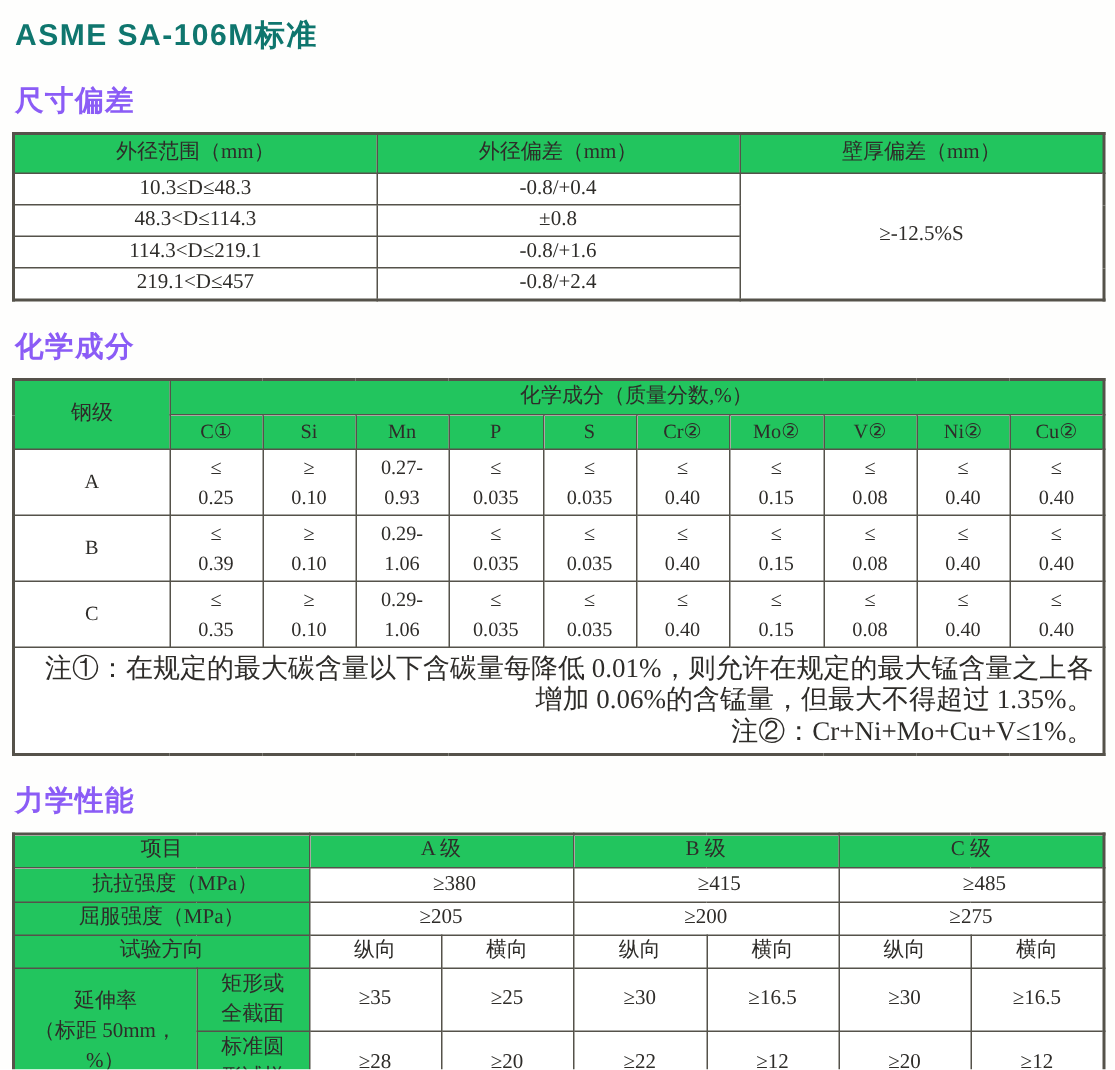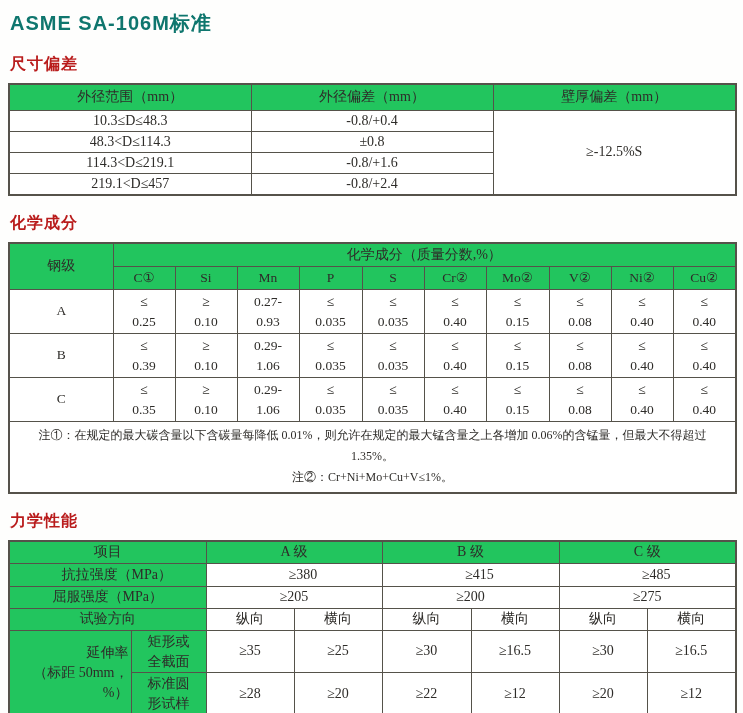--- a/index.html
+++ b/index.html
@@ -18,23 +18,23 @@
     font-family:"Liberation Sans","DejaVu Sans",sans-serif;
     font-weight:bold;
     font-size:20px;
     letter-spacing:1px;
     color:#0f766e;
   }
   .sec-heading{
     margin:17px 0 0 2px;
     font-family:"Liberation Sans","DejaVu Sans",sans-serif;
     font-weight:bold;
-    font-size:16px;
+    font-size:19px;
     letter-spacing:1px;
-    color:#b91c1c;
+    color:#8b5cf6;
   }
   table.tbl{
     border-collapse:collapse;
     table-layout:fixed;
     width:727px;
     margin-top:8px;
     border:2px solid #55524a;
   }
   .tbl th,.tbl td{
     border:1px solid #55524a;
@@ -50,35 +50,35 @@
   .tbl td{background:#ffffff;}
   
   .dim-tbl tr.hdr th{height:25px;}
   .dim-tbl tr.datarow td{height:20px;}
   
   .chem-tbl tr.hdr1 th{height:22px;}
   .chem-tbl tr.hdr2 th{height:22px;font-size:13.5px;}
   .chem-tbl tr.datarow td{height:43px;font-size:13.5px;}
   .chem-tbl td.grade-cell{font-size:14px;}
   .chem-tbl td.notes-cell{
-    text-align:center;
+    text-align:right;
     padding:3px 6px 4px 6px;
-    font-size:12px;
+    font-size:18px;
     line-height:21px;
   }
   .two-line div{line-height:20px;}
   
   .mech-tbl tr.hdr th{height:21px;}
   .mech-tbl tr.r-tensile td,.mech-tbl tr.r-tensile th{height:22px;padding-left:20px;}
   .mech-tbl tr.r-yield td,.mech-tbl tr.r-yield th{height:21px;margin-left:12px;}
   .mech-tbl tr.r-dir td,.mech-tbl tr.r-dir th{height:21px;}
   .mech-tbl tr.r-elong1 td,.mech-tbl tr.r-elong1 th{height:41px;}
   .mech-tbl tr.r-elong2 td,.mech-tbl tr.r-elong2 th{height:42px;}
   .mech-tbl th.sub-label div{line-height:20px;}
-  .mech-tbl th.elong-label div{line-height:20px;text-align:right;}
+  .mech-tbl th.elong-label div{line-height:20px;}
 </style>
 </head>
 <body>
 
 <div class="page">
 
   <h1 class="doc-title">ASME SA-106M标准</h1>
 
   <h2 class="sec-heading">尺寸偏差</h2>
 

